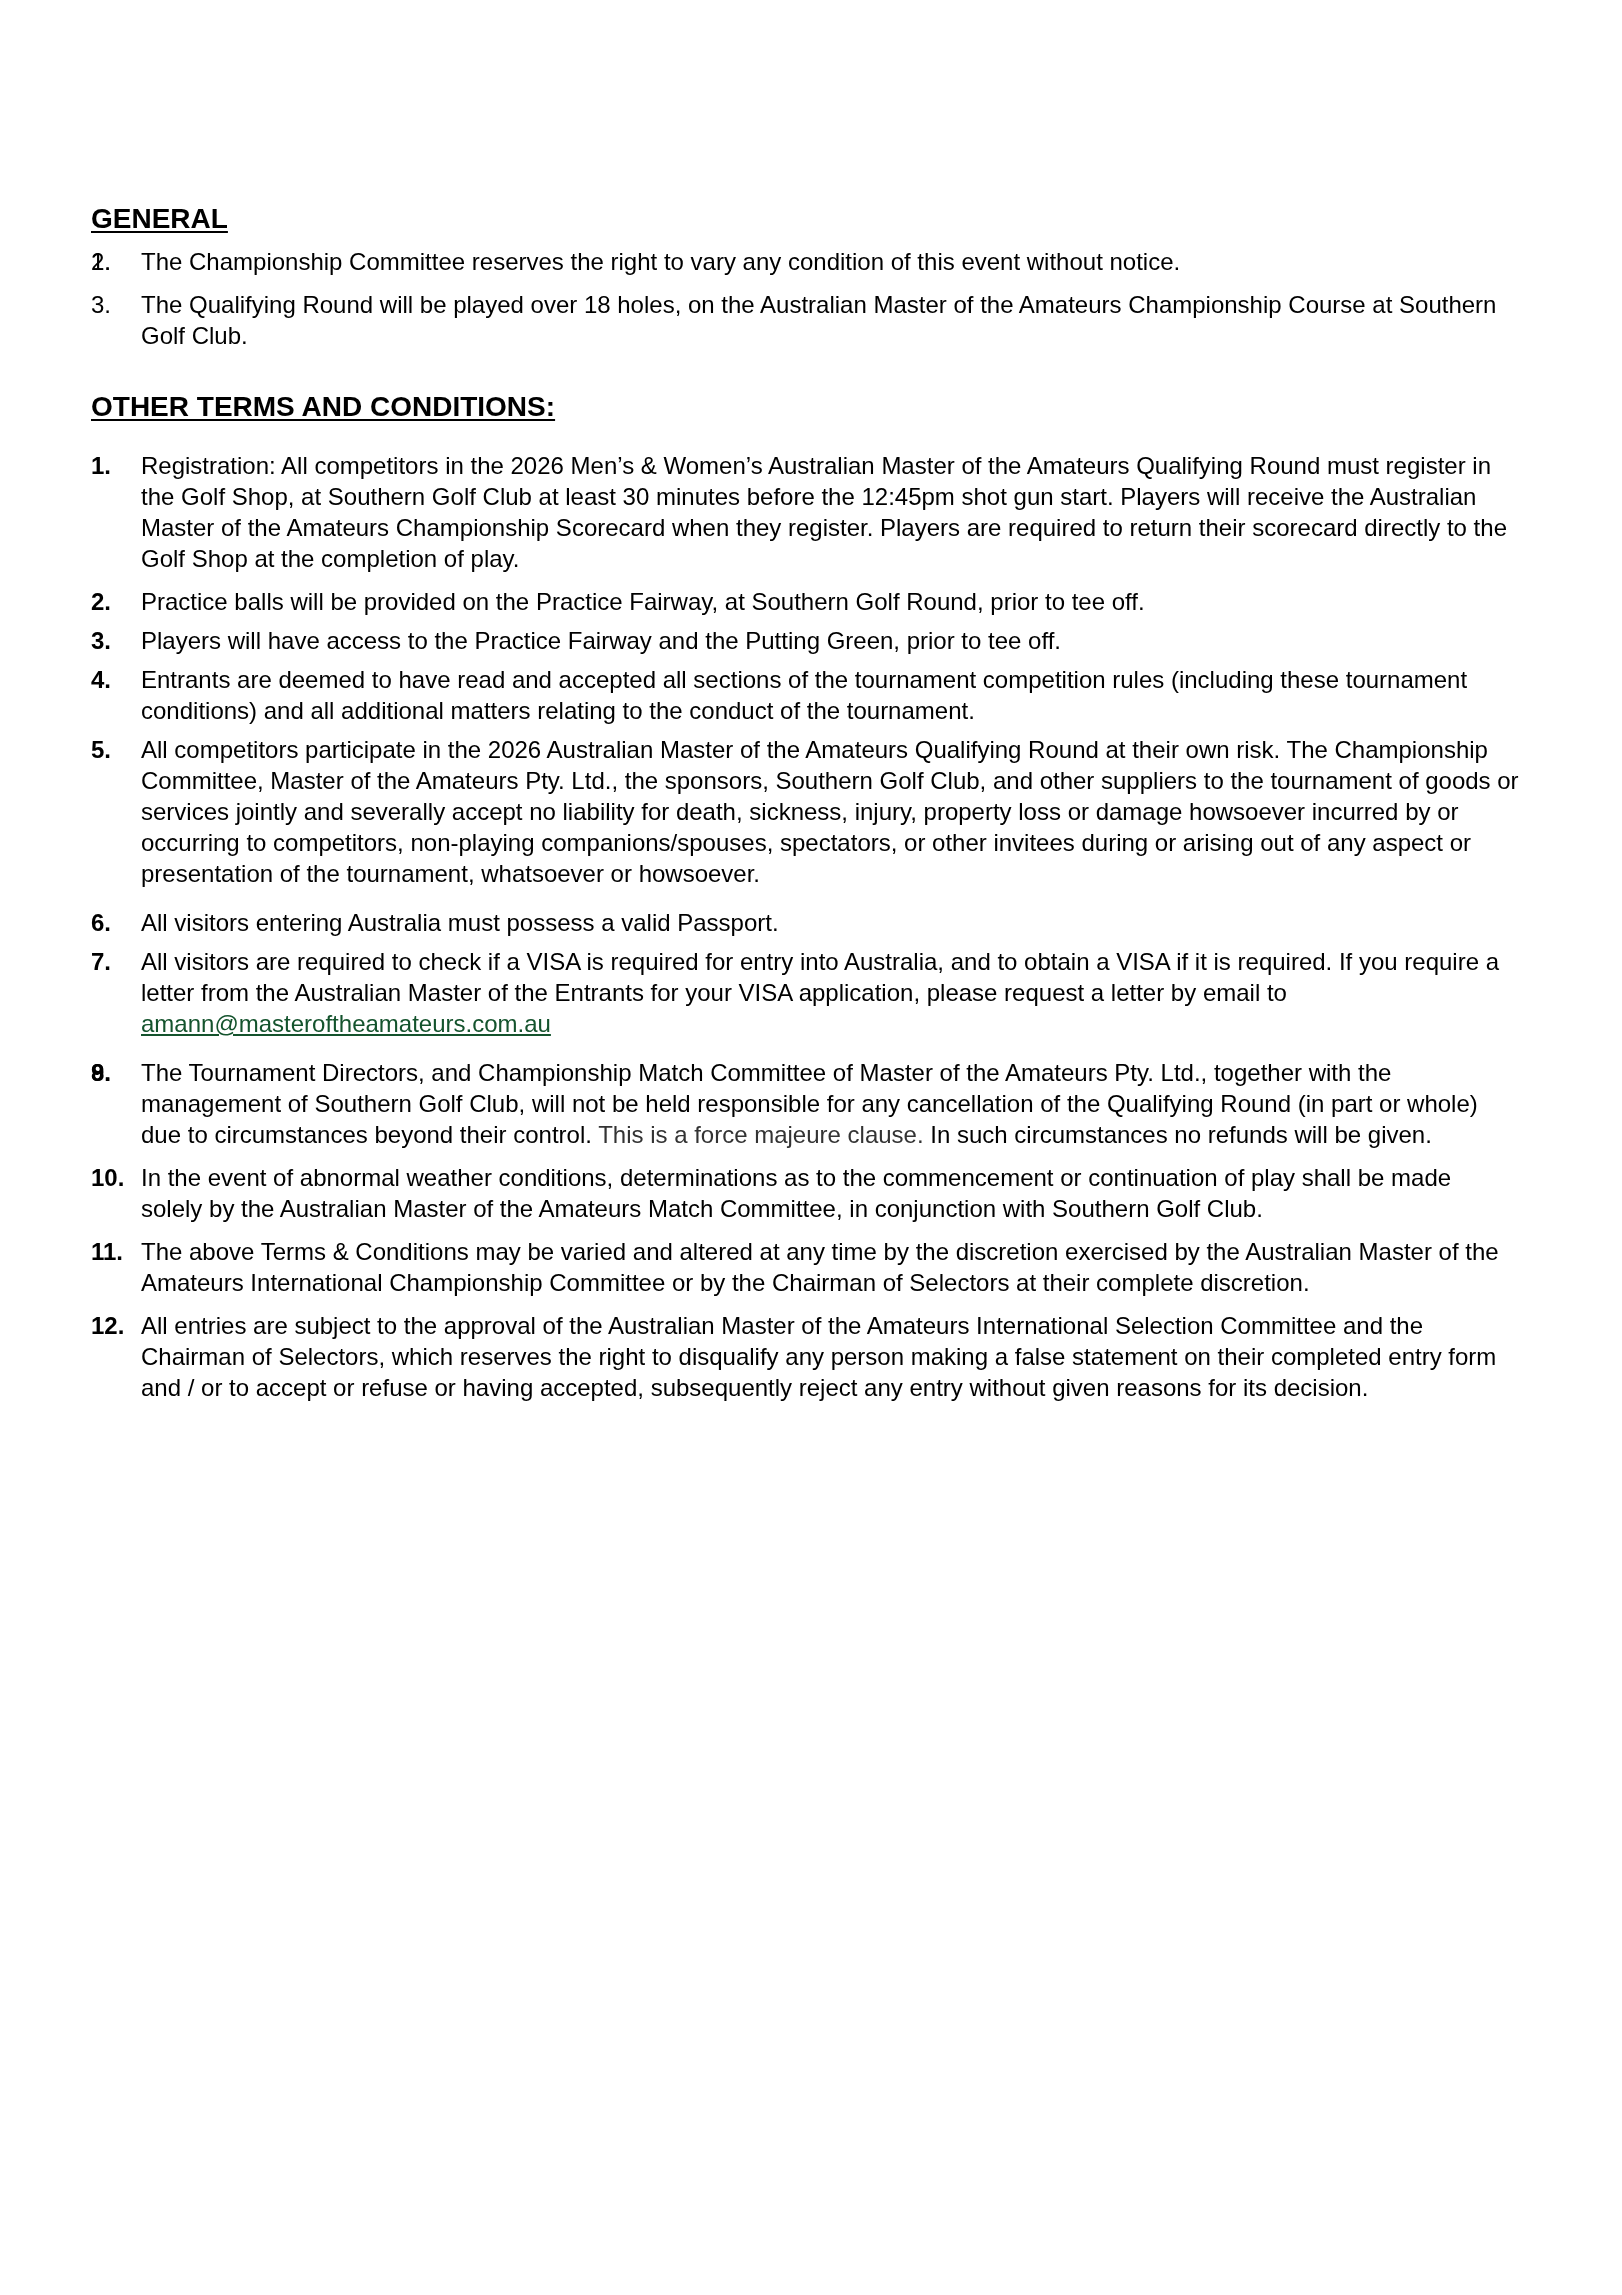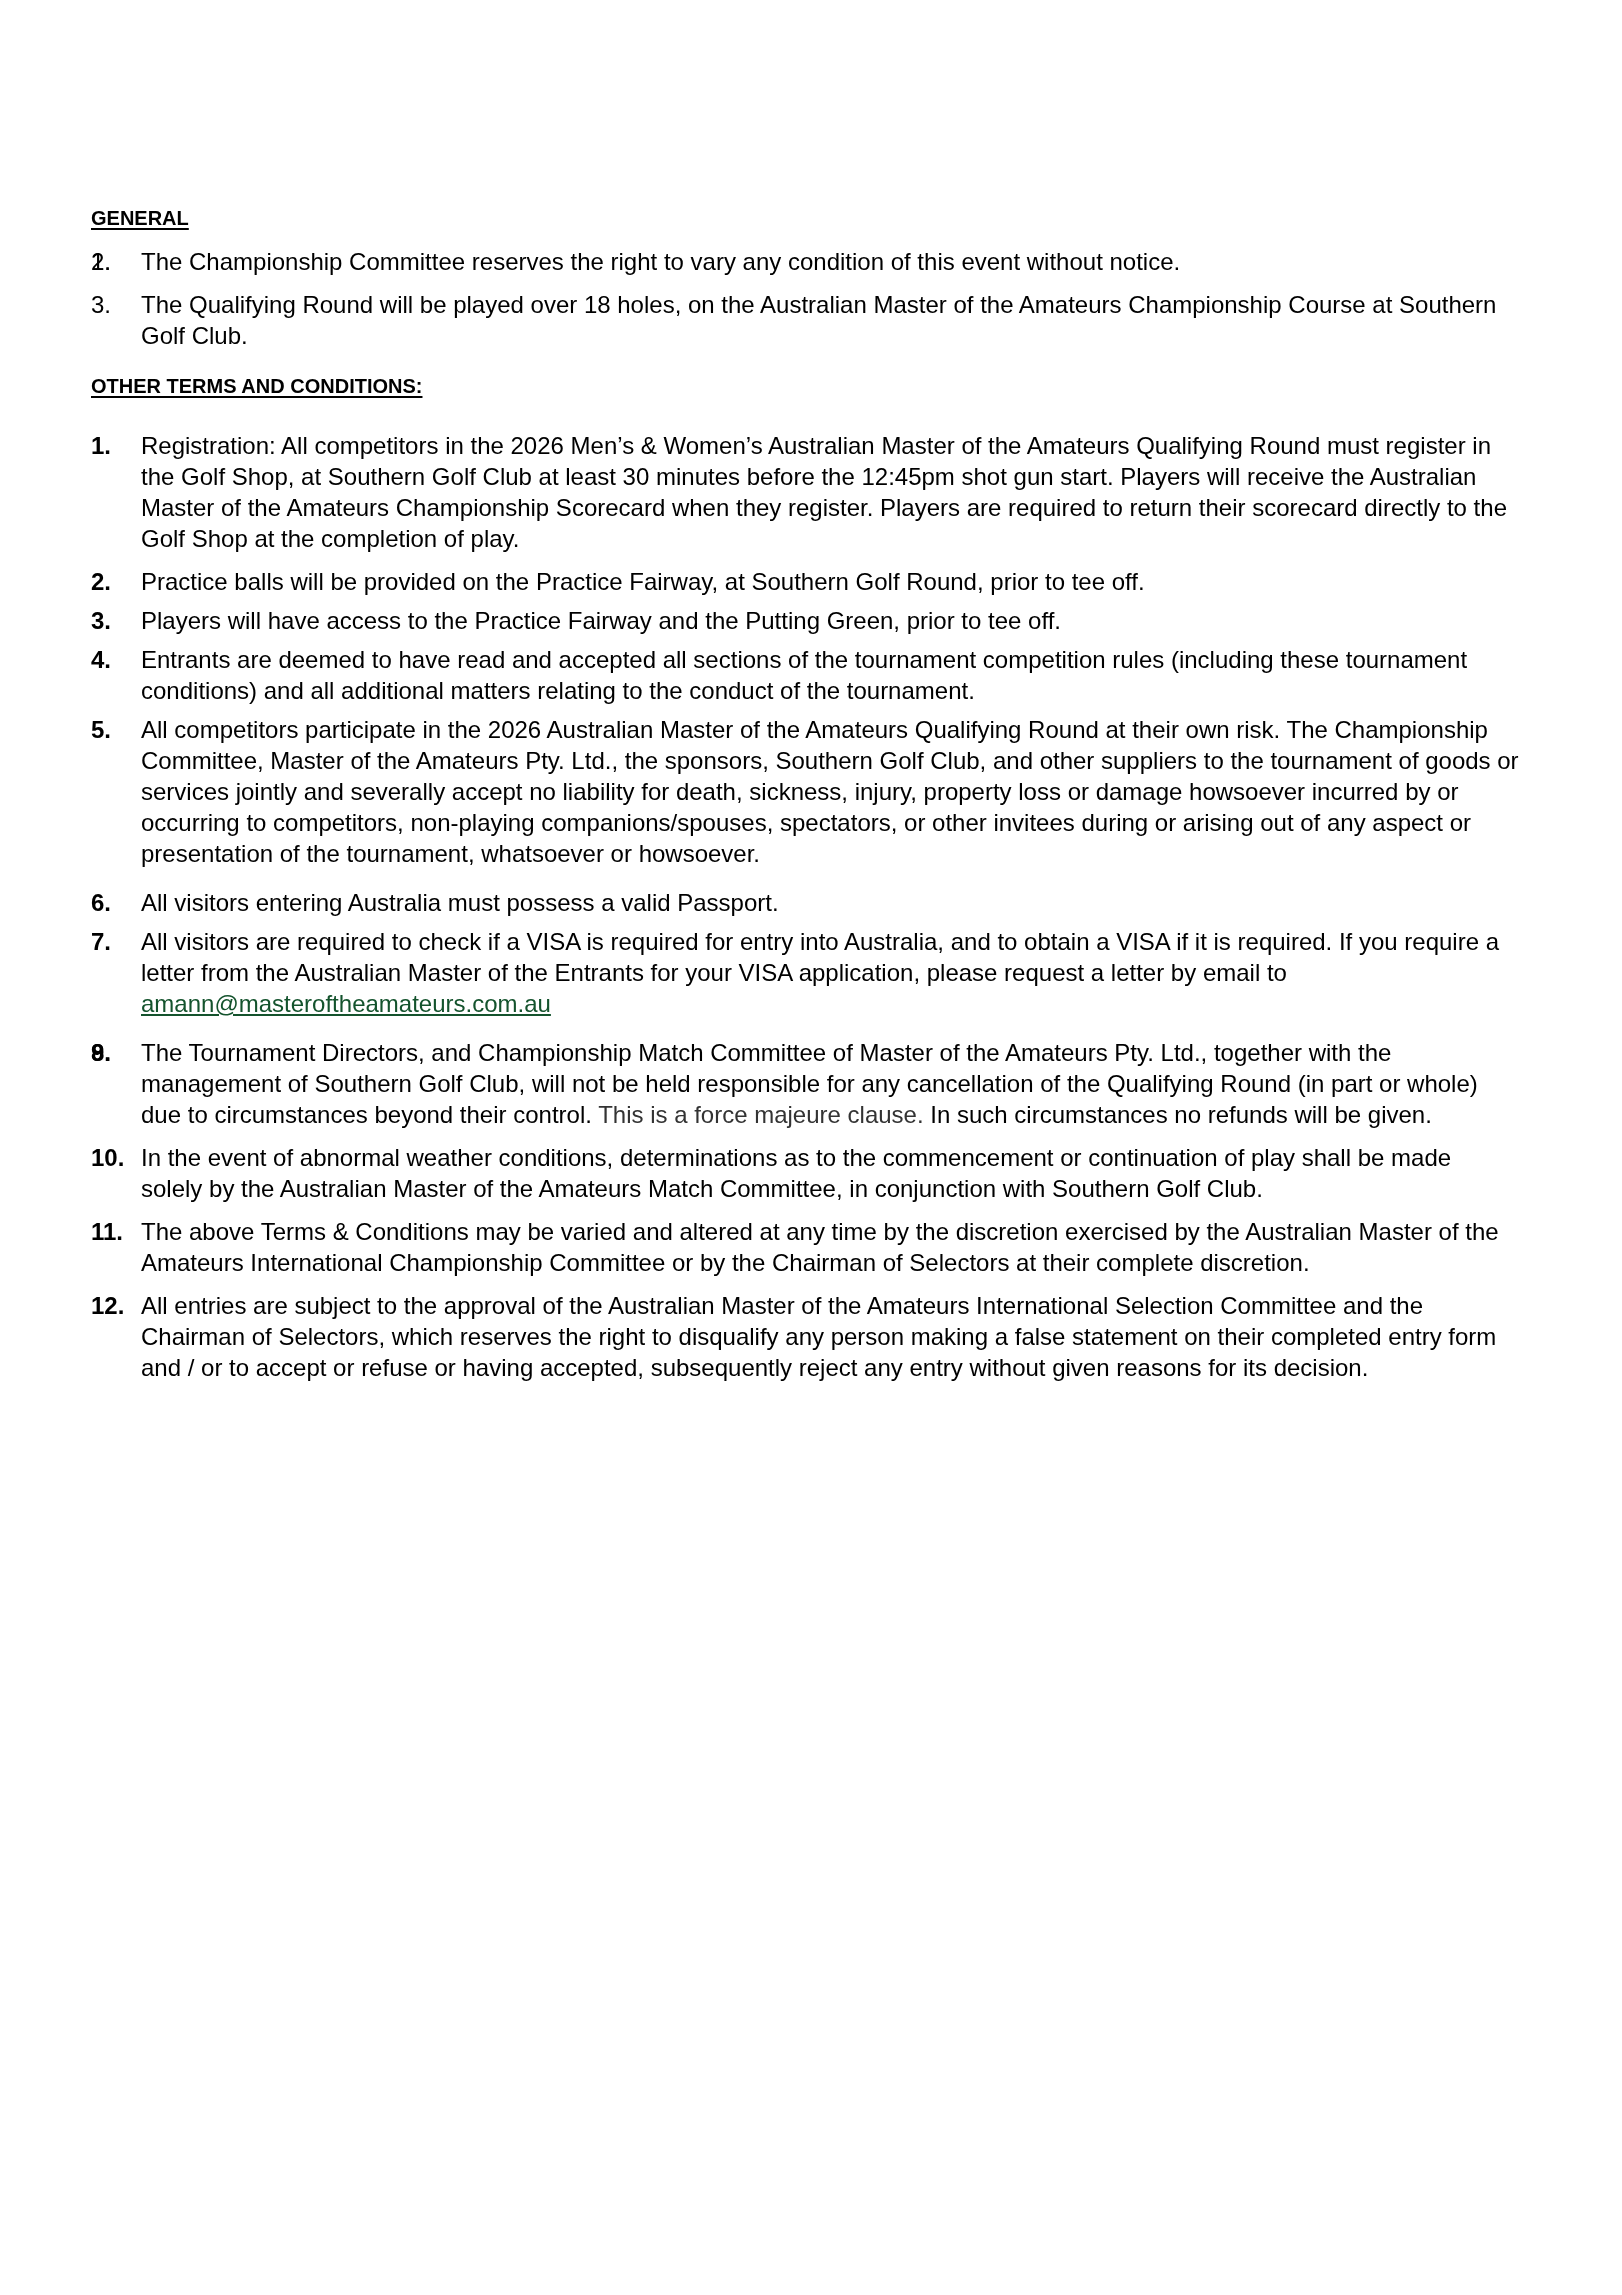--- a/index.html
+++ b/index.html
@@ -22,25 +22,25 @@
       width: 1428px;
       font-size: 24px;
       line-height: 31px;
     }
     .heading {
       font-weight: bold;
       text-decoration: underline;
       text-decoration-thickness: 2.4px;
       text-underline-offset: 3.2px;
       margin: 0;
-      font-size: 20px;
+      font-size: 28px;
       line-height: 31px;
     }
     .heading-general { margin-bottom: 3.2px; }
-    .heading-other { margin-top: 20px; margin-bottom: 28px; }
+    .heading-other { margin-top: 40px; margin-bottom: 28px; }
     ol.items {
       list-style: none;
       margin: 0;
       padding: 0;
     }
     ol.items li {
       position: relative;
       padding-left: 50px;
       margin-bottom: 12px;
     }

